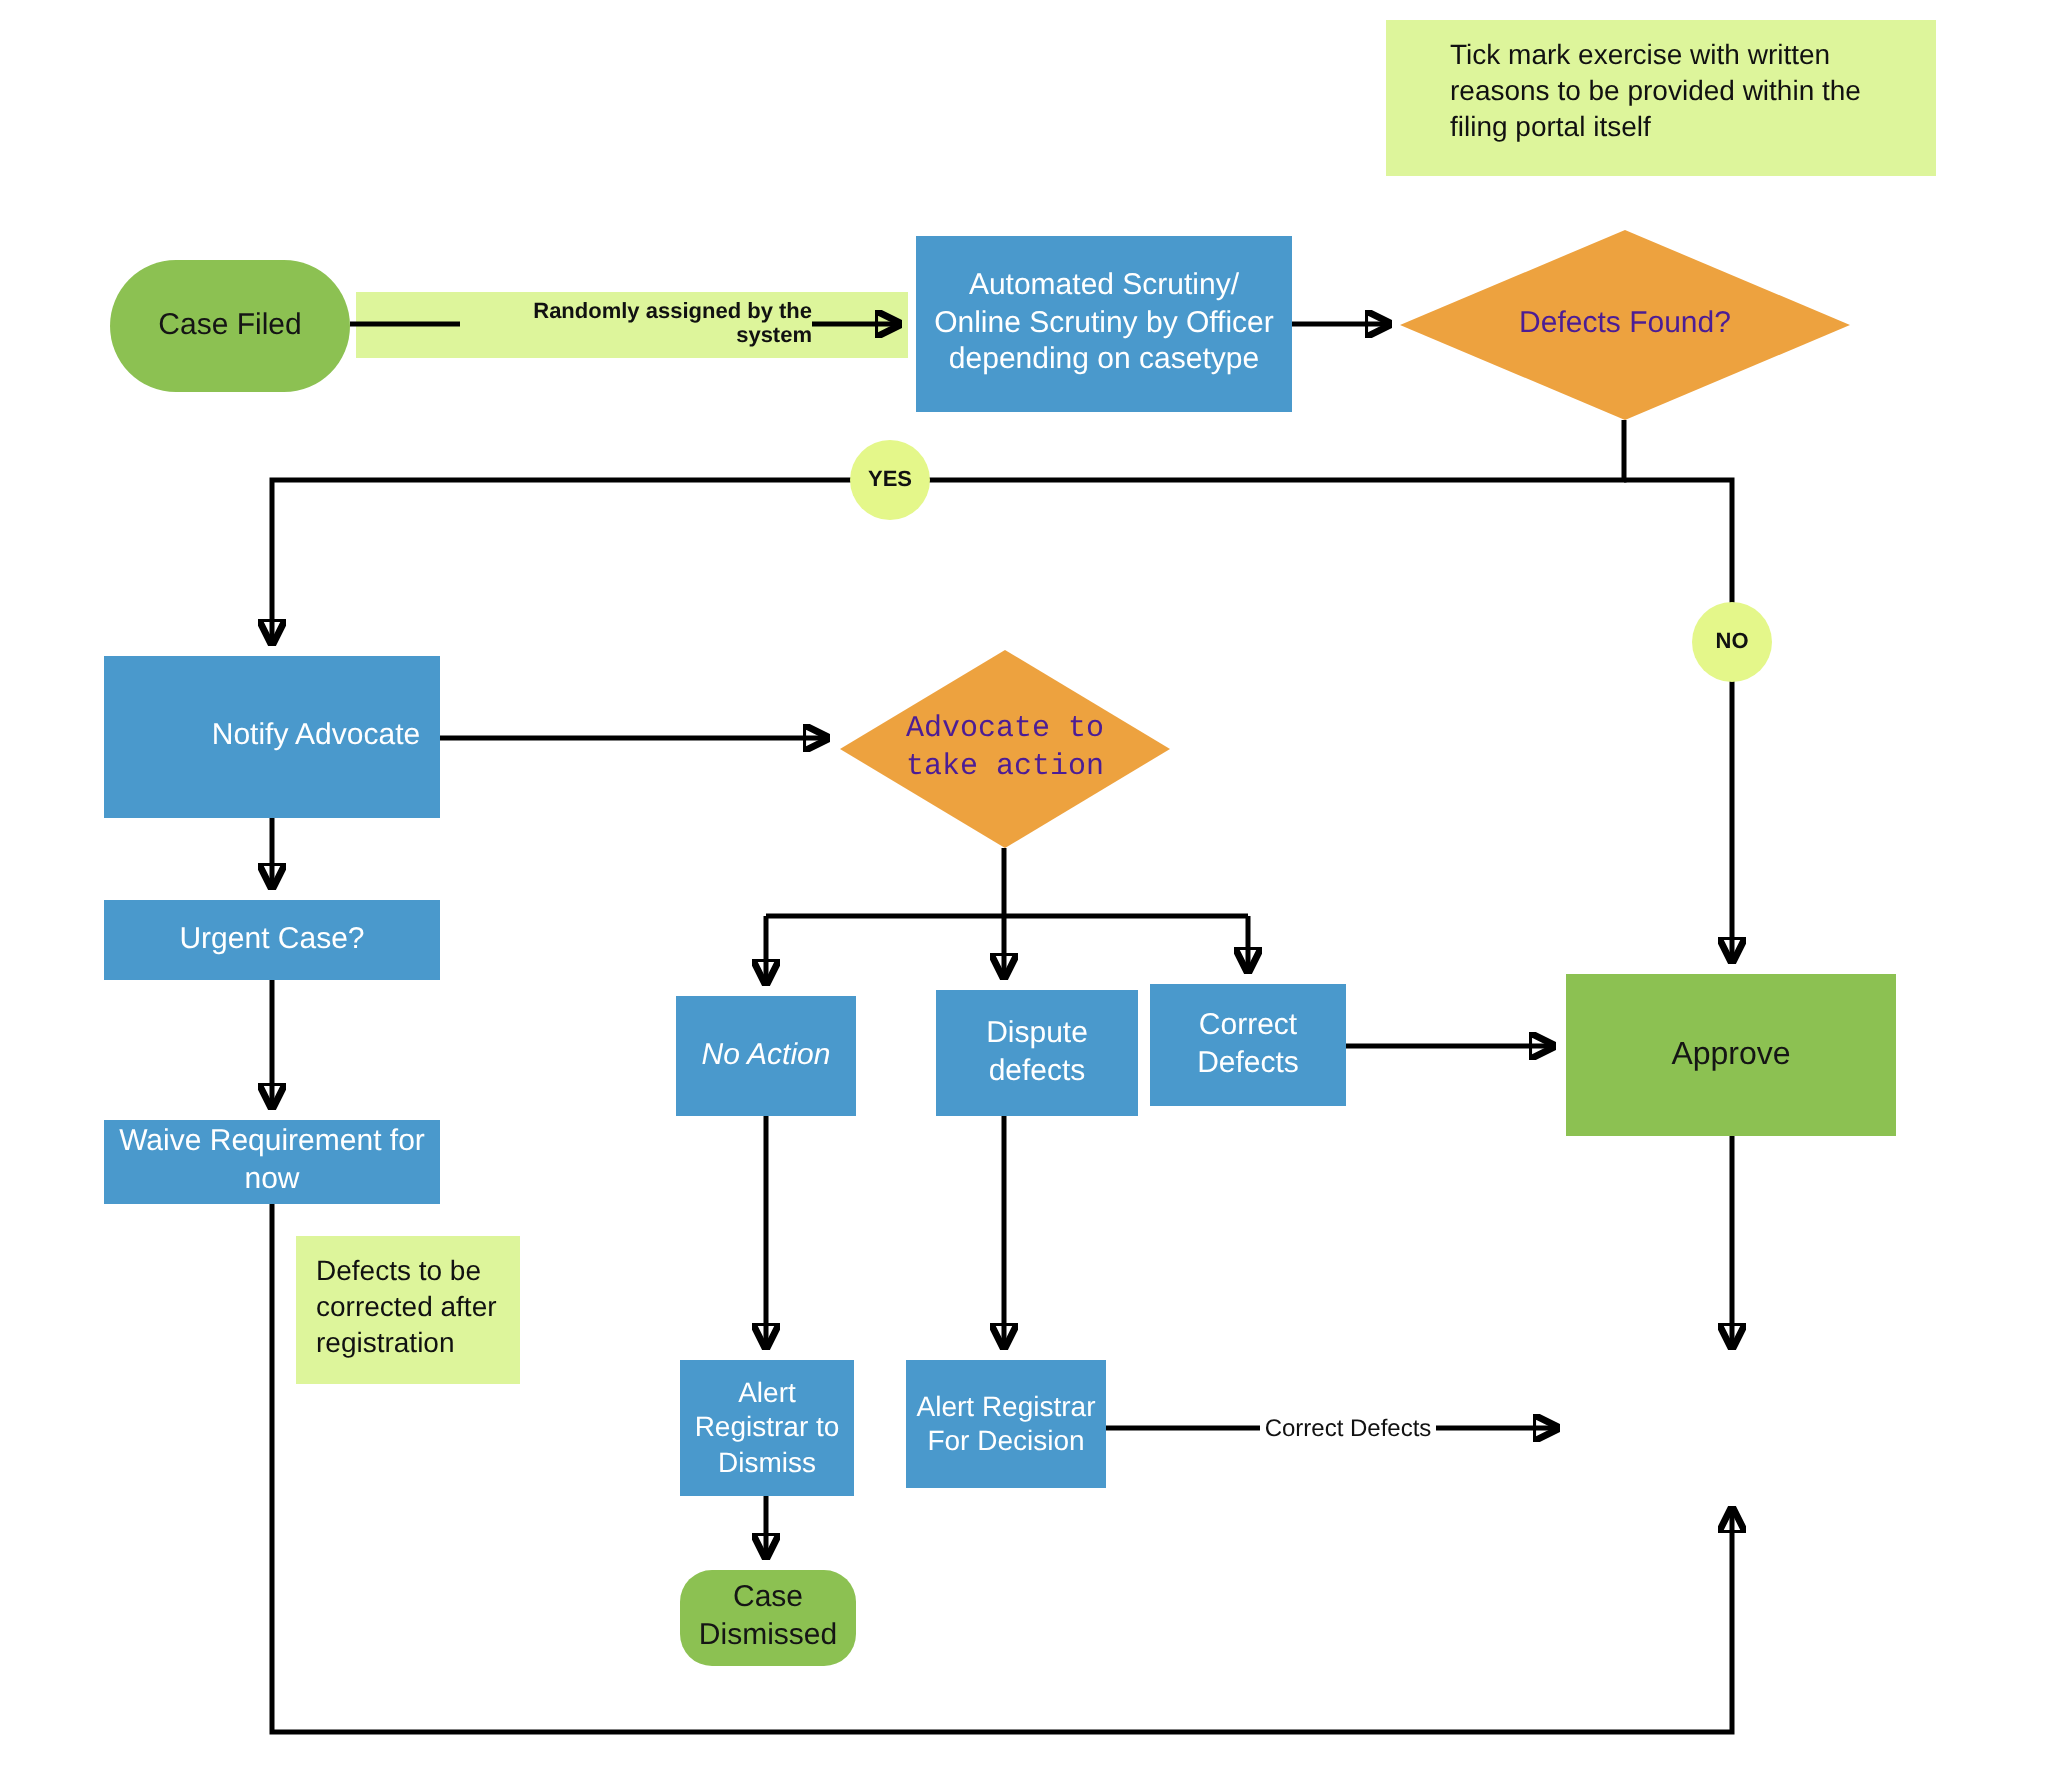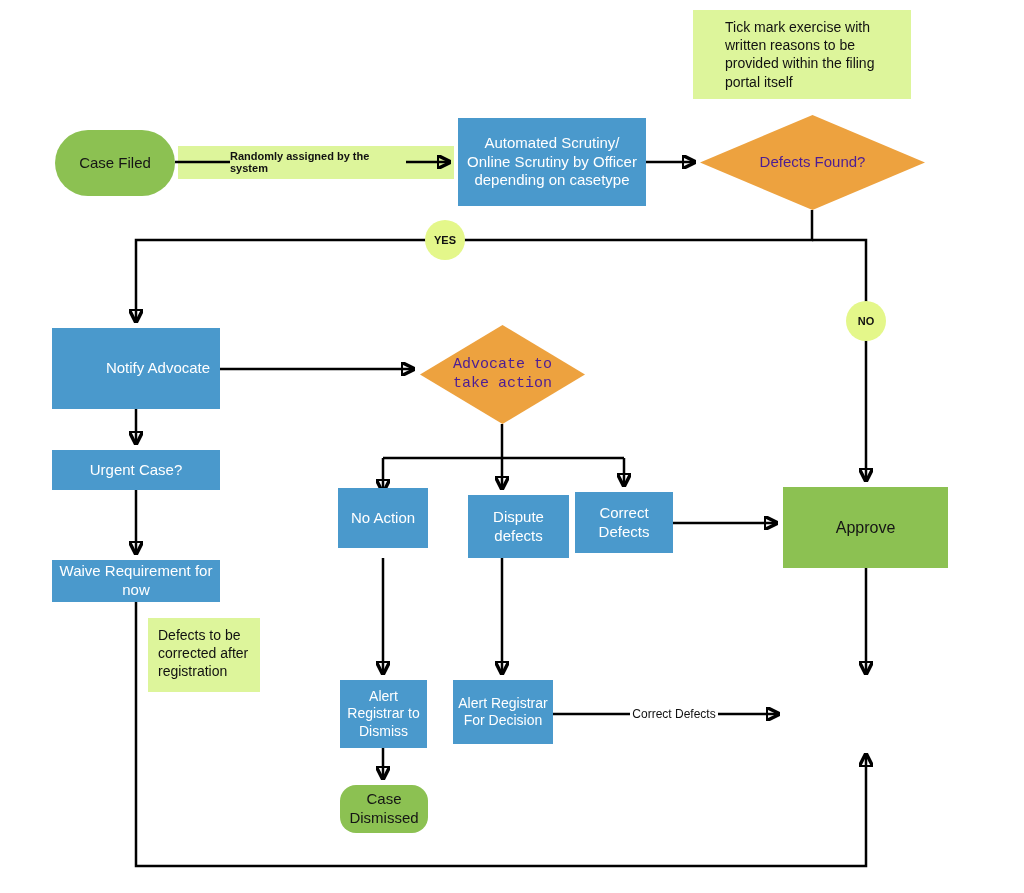--- a/index.html
+++ b/index.html
@@ -40,21 +40,21 @@
     padding: 8px 10px;
   }
   .band { position: absolute; background: var(--note, #ddf59b); }
   .band-label {
     position: absolute;
     background: var(--note, #ddf59b);
     color: #111111;
     font-size: 11px;
     font-weight: bold;
     display: flex; align-items: center; justify-content: center;
-    text-align: left;
+    text-align: right;
   }
   .badge {
     position: absolute;
     width: 40px; height: 40px;
     border-radius: 50%;
     background: var(--badge, #e4f78a);
     color: #111111;
     font-size: 11px; font-weight: bold;
     display: flex; align-items: center; justify-content: center;
   }
@@ -94,21 +94,21 @@
     <path d="M502 458 V488" marker-end="url(#arrow)"></path>
     <path d="M624 458 V485" marker-end="url(#arrow)"></path>
     <path d="M673 523 H776" marker-end="url(#arrow)"></path>
     <path d="M383 558 V673" marker-end="url(#arrow)"></path>
     <path d="M502 558 V673" marker-end="url(#arrow)"></path>
     <path d="M553 714 H778" marker-end="url(#arrow)"></path>
     <path d="M866 568 V673" marker-end="url(#arrow)"></path>
     <path d="M383 748 V778" marker-end="url(#arrow)"></path>
   </svg>
 
-  <div class="note" style="left:693px; top:10px; width:218px; min-height:78px;padding-left:32px;">Tick mark exercise with written reasons to be provided within the filing portal itself</div>
+  <div class="note" style="left:693px; top:10px; width:275px; min-height:78px;padding-left:32px;">Tick mark exercise with written reasons to be provided within the filing portal itself</div>
   <div class="note" style="left:148px; top:618px; width:112px; min-height:74px;">Defects to be corrected after registration</div>
 
   <div class="band-label" style="left:230px; top:151px; width:176px; height:22px;">Randomly assigned by the system</div>
   <div class="badge" style="left:425px; top:220px;">YES</div>
   <div class="badge" style="left:846px; top:301px;">NO</div>
   <div class="edge-label" style="left:630px; top:703px; width:88px; height:22px;">Correct Defects</div>
 
   <div class="node pill" style="left:55px; top:130px; width:120px; height:66px;">Case Filed</div>
 
   <div class="node rect" style="left:458px; top:118px; width:188px; height:88px;">Automated Scrutiny/ Online Scrutiny by Officer depending on casetype</div>
@@ -126,21 +126,21 @@
     <svg viewBox="0 0 100 100" preserveAspectRatio="none">
       <polygon points="50,0 100,50 50,100 0,50" fill="var(--orange, #eda23f)"></polygon>
     </svg>
     <div class="dlabel" style="width:100px;">Advocate to take action</div>
   </div>
 
   <div class="node rect" style="left:52px; top:450px; width:168px; height:40px;">Urgent Case?</div>
 
   <div class="node rect" style="left:52px; top:560px; width:168px; height:42px;">Waive Requirement for now</div>
 
-  <div class="node rect" style="left:338px; top:488px; width:90px; height:60px;">No Action</div>
+  <div class="node rect" style="left:338px; top:498px; width:90px; height:60px;font-style:italic;">No Action</div>
 
   <div class="node rect" style="left:468px; top:495px; width:101px; height:63px;">Dispute defects</div>
 
   <div class="node rect" style="left:575px; top:492px; width:98px; height:61px;">Correct Defects</div>
 
   <div class="node greenrect" style="left:783px; top:487px; width:165px; height:81px;text-align:right;">Approve</div>
 
   <div class="node rect" style="left:340px; top:680px; width:87px; height:68px; font-size:14px;">Alert Registrar to Dismiss</div>
 
   <div class="node rect" style="left:453px; top:680px; width:100px; height:64px; font-size:14px;">Alert Registrar For Decision</div>

